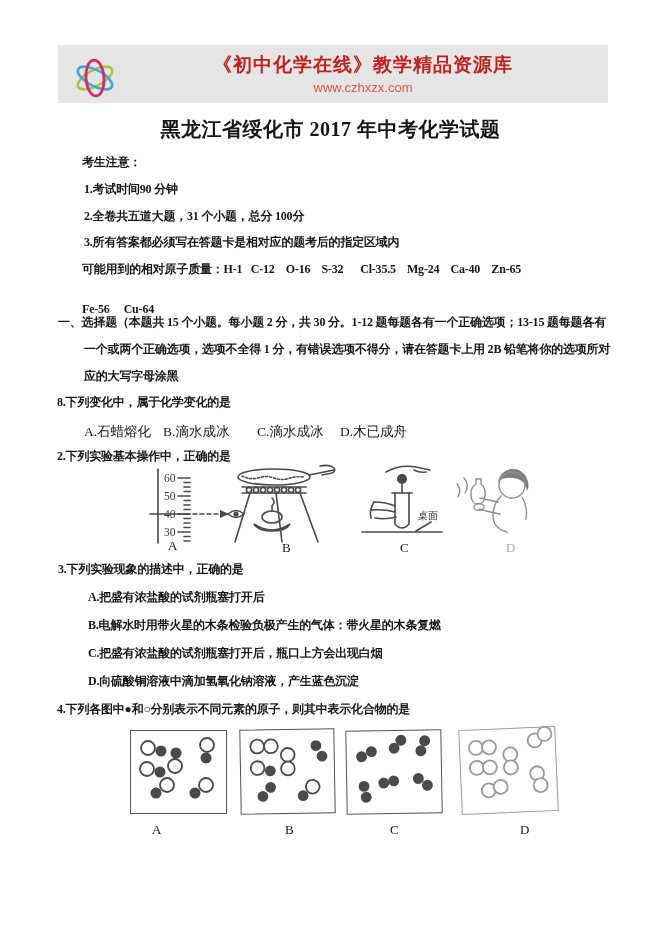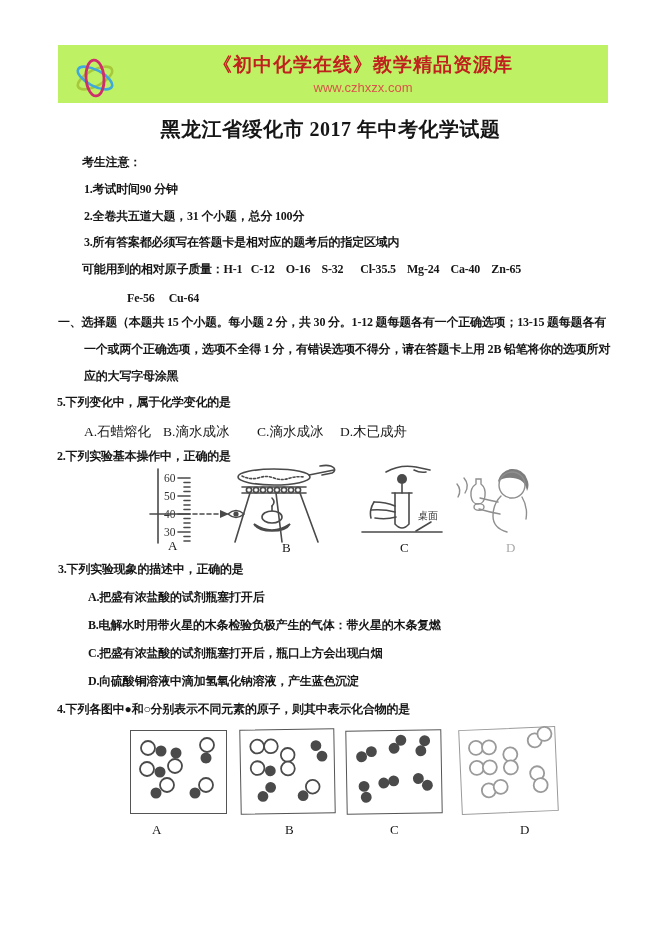--- a/index.html
+++ b/index.html
@@ -3,21 +3,21 @@
 <meta charset="utf-8">
 <style>
   html,body{margin:0;padding:0;background:#ffffff;}
   .page{
     position:relative;width:661px;height:935px;background:#ffffff;overflow:hidden;
     font-family:"Liberation Serif","DejaVu Serif",serif;color:#161616;
   }
   .line{position:absolute;white-space:nowrap;font-size:12px;letter-spacing:-0.2px;line-height:1;font-weight:bold;}
   .pre{white-space:pre;}
   
-  .header-band{position:absolute;left:58px;top:45px;width:550px;height:58px;background:#bef264;}
+  .header-band{position:absolute;left:58px;top:45px;width:550px;height:58px;background:#e5e5e5;}
   .site-title{position:absolute;left:60px;right:0;top:7px;text-align:center;
     font-family:"Liberation Sans","DejaVu Sans",sans-serif;
     font-weight:bold;font-size:19px;color:#c0201e;letter-spacing:1px;}
   .site-url{position:absolute;left:60px;right:0;top:35px;text-align:center;
     font-family:"Liberation Sans","DejaVu Sans",sans-serif;font-size:13px;color:#d9544a;}
   .doc-title{position:absolute;left:0;width:100%;top:116px;text-align:center;
     font-size:20px;font-weight:bold;letter-spacing:0.5px;}
   .opt-span{position:absolute;white-space:nowrap;font-size:13.5px;}
   .figlabel{position:absolute;font-size:13px;font-family:"Liberation Serif","DejaVu Serif",serif;}
   .faint{color:#a9a9a9;}
@@ -42,27 +42,27 @@
     <div class="site-url">www.czhxzx.com</div>
   </div>
 
   <div class="doc-title">黑龙江省绥化市 2017 年中考化学试题</div>
 
   <div class="line" style="left:82px;top:156px;">考生注意：</div>
   <div class="line" style="left:84px;top:183px;">1.考试时间90 分钟</div>
   <div class="line" style="left:84px;top:210px;">2.全卷共五道大题，31 个小题，总分 100分</div>
   <div class="line" style="left:84px;top:236px;">3.所有答案都必须写在答题卡是相对应的题考后的指定区域内</div>
   <div class="line pre" style="left:82px;top:263px;">可能用到的相对原子质量：H-1   C-12    O-16    S-32      Cl-35.5    Mg-24    Ca-40    Zn-65</div>
-  <div class="line pre" style="left:82px;top:292px;margin-left:45px;">Fe-56     Cu-64</div>
+  <div class="line pre" style="left:82px;top:303px;">Fe-56     Cu-64</div>
 
   <div class="line" style="left:58px;top:316px;">一、选择题（本题共 15 个小题。每小题 2 分，共 30 分。1-12 题每题各有一个正确选项；13-15 题每题各有</div>
   <div class="line" style="left:84px;top:343px;">一个或两个正确选项，选项不全得 1 分，有错误选项不得分，请在答题卡上用 2B 铅笔将你的选项所对</div>
   <div class="line" style="left:84px;top:370px;">应的大写字母涂黑</div>
 
-  <div class="line" style="left:57px;top:396px;">5.下列变化中，属于化学变化的是</div>
+  <div class="line" style="left:57px;top:396px;">8.下列变化中，属于化学变化的是</div>
   <span class="opt-span" style="left:84px;top:423px;">A.石蜡熔化</span>
   <span class="opt-span" style="left:163px;top:423px;">B.滴水成冰</span>
   <span class="opt-span" style="left:257px;top:423px;">C.滴水成冰</span>
   <span class="opt-span" style="left:340px;top:423px;">D.木已成舟</span>
 
   <div class="line" style="left:57px;top:450px;">2.下列实验基本操作中，正确的是</div>
 
   <svg style="left:148px;top:466px;" width="100" height="80" viewBox="0 0 100 80">
     <line class="sketch" x1="10" y1="3" x2="10" y2="77"></line>
     <g font-family="Liberation Serif, DejaVu Serif, serif" font-size="11.5" fill="#333">

